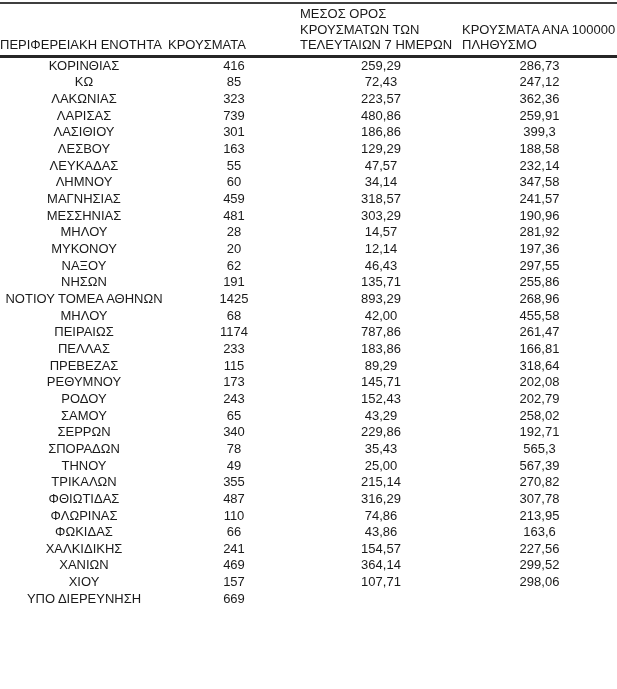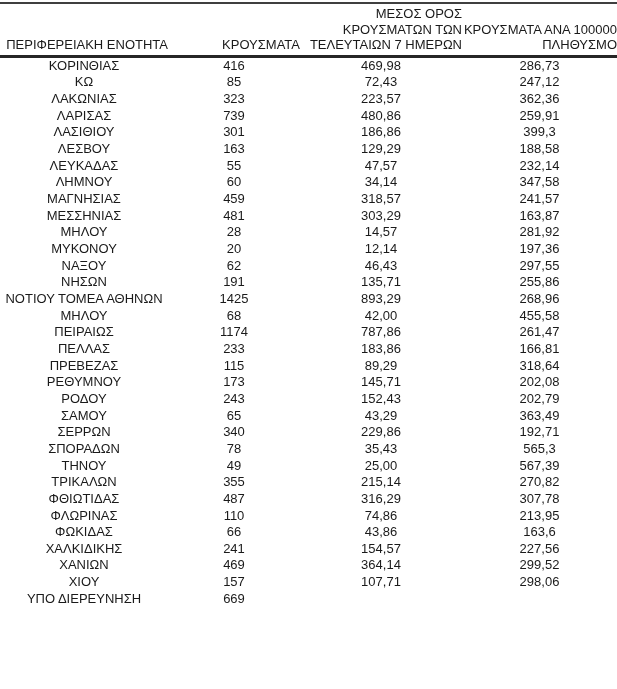--- a/index.html
+++ b/index.html
@@ -26,21 +26,21 @@
   }
   col.c-region  { width: 168px; }
   col.c-cases   { width: 132px; }
   col.c-avg     { width: 162px; }
   col.c-per100k { width: 155px; }
 
   thead th {
     font-weight: normal;
     font-size: 13px;
     line-height: 15.6px;
-    text-align: right;
+    text-align: left;
     vertical-align: bottom;
     padding: 2px 0 2px 0;
     border-bottom: 3px solid #262626;
     white-space: pre-line;
   }
   tbody td {
     font-size: 13px;
     height: 16.65px;
     line-height: 16.65px;
     padding: 0;
@@ -69,21 +69,21 @@
 ΚΡΟΥΣΜΑΤΩΝ ΤΩΝ
 ΤΕΛΕΥΤΑΙΩΝ 7 ΗΜΕΡΩΝ</th>
         <th>ΚΡΟΥΣΜΑΤΑ ΑΝΑ 100000
 ΠΛΗΘΥΣΜΟ</th>
       </tr>
     </thead>
     <tbody>
         <tr>
           <td>ΚΟΡΙΝΘΙΑΣ</td>
           <td>416</td>
-          <td>469,98</td>
+          <td>259,29</td>
           <td>286,73</td>
         </tr>
         <tr>
           <td>ΚΩ</td>
           <td>85</td>
           <td>72,43</td>
           <td>247,12</td>
         </tr>
         <tr>
           <td>ΛΑΚΩΝΙΑΣ</td>
@@ -124,21 +124,21 @@
         <tr>
           <td>ΜΑΓΝΗΣΙΑΣ</td>
           <td>459</td>
           <td>318,57</td>
           <td>241,57</td>
         </tr>
         <tr>
           <td>ΜΕΣΣΗΝΙΑΣ</td>
           <td>481</td>
           <td>303,29</td>
-          <td>163,87</td>
+          <td>190,96</td>
         </tr>
         <tr>
           <td>ΜΗΛΟΥ</td>
           <td>28</td>
           <td>14,57</td>
           <td>281,92</td>
         </tr>
         <tr>
           <td>ΜΥΚΟΝΟΥ</td>
           <td>20</td>
@@ -196,21 +196,21 @@
         <tr>
           <td>ΡΟΔΟΥ</td>
           <td>243</td>
           <td>152,43</td>
           <td>202,79</td>
         </tr>
         <tr>
           <td>ΣΑΜΟΥ</td>
           <td>65</td>
           <td>43,29</td>
-          <td>363,49</td>
+          <td>258,02</td>
         </tr>
         <tr>
           <td>ΣΕΡΡΩΝ</td>
           <td>340</td>
           <td>229,86</td>
           <td>192,71</td>
         </tr>
         <tr>
           <td>ΣΠΟΡΑΔΩΝ</td>
           <td>78</td>

